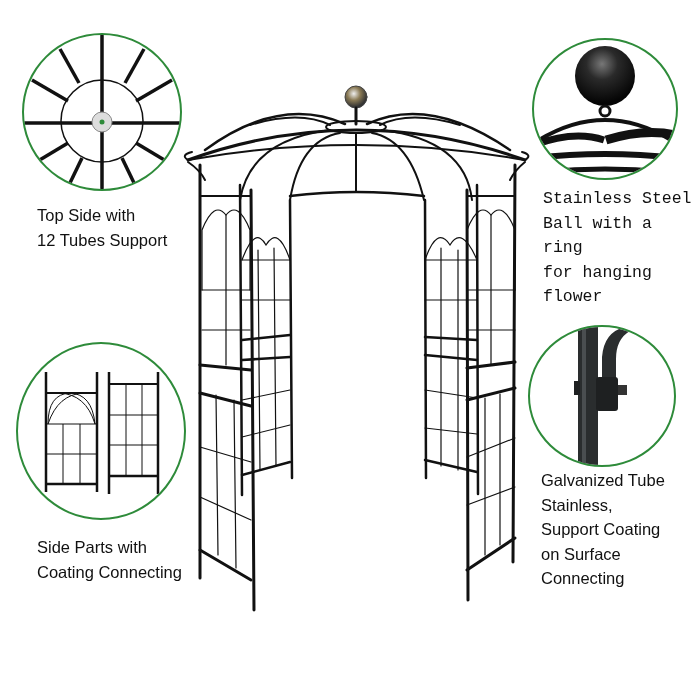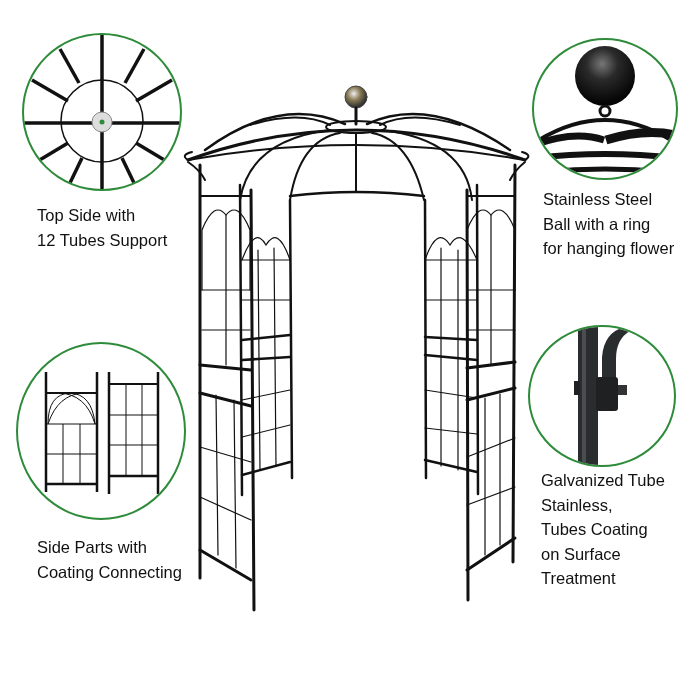--- a/index.html
+++ b/index.html
@@ -146,21 +146,21 @@
     <g fill="none" stroke="#111">
       <circle cx="71" cy="71" r="5" stroke-width="3"></circle>
       <path d="M5 100 Q71 60 137 100" stroke-width="4"></path>
       <path d="M0 105 Q40 90 70 100" stroke-width="7"></path>
       <path d="M72 100 Q110 88 142 95" stroke-width="9"></path>
       <path d="M0 118 Q71 110 142 118" stroke-width="6"></path>
       <path d="M10 132 Q71 126 132 132" stroke-width="5"></path>
     </g>
   </svg>
 </div>
-<div class="label" style="left:543px;top:187px;">
+<div class="label" style="left:543px;top:187px;font-family:Liberation Mono, monospace;">
   <div>Stainless Steel</div>
   <div>Ball with a ring</div>
   <div>for hanging flower</div>
 </div>
 
 <div class="callout" style="left:16px;top:342px;width:170px;height:178px;">
   <svg width="166" height="174" viewBox="0 0 166 174" fill="none" stroke="#111">
 
     <line x1="28" y1="28" x2="28" y2="148" stroke-width="2.5"></line>
     <line x1="79" y1="28" x2="79" y2="148" stroke-width="2.5"></line>
@@ -195,16 +195,16 @@
     <rect x="52" y="0" width="4" height="138" fill="#4a4e50"></rect>
     <path d="M72 80 L72 30 Q74 5 95 0 L100 4 Q86 12 86 32 L86 80 Z" fill="#2a2d2e"></path>
     <rect x="66" y="50" width="22" height="34" rx="3" fill="#1e2021"></rect>
     <rect x="44" y="54" width="6" height="14" fill="#1e2021"></rect>
     <rect x="88" y="58" width="9" height="10" fill="#333"></rect>
   </svg>
 </div>
 <div class="label" style="left:541px;top:468px;">
   <div>Galvanized Tube</div>
   <div>Stainless,</div>
-  <div>Tubes Coating</div>
+  <div>Support Coating</div>
   <div>on Surface</div>
-  <div>Treatment</div>
+  <div>Connecting</div>
 </div>
 
 </body></html>

